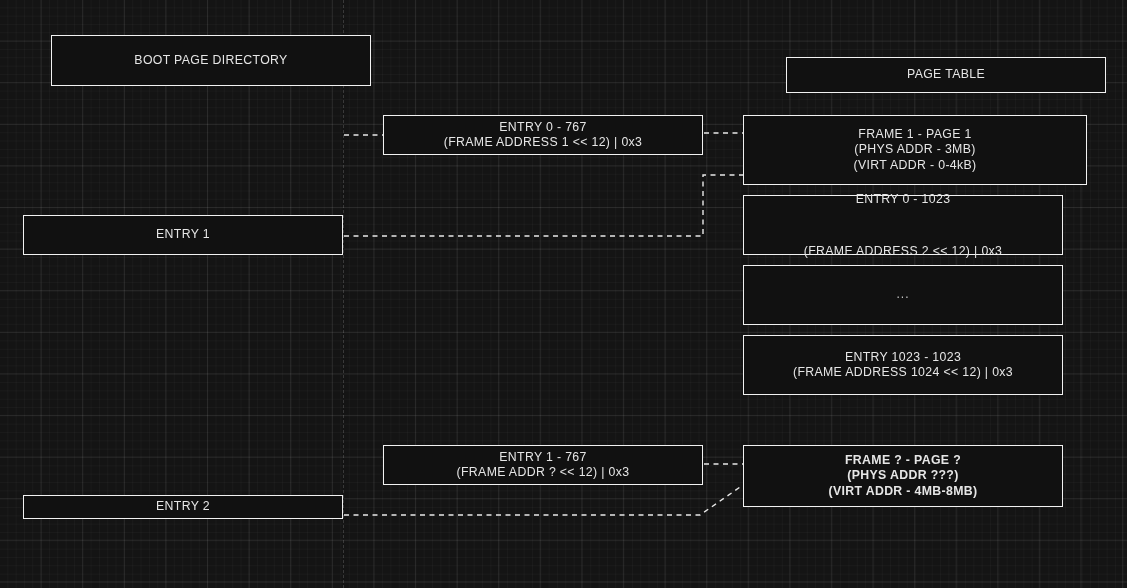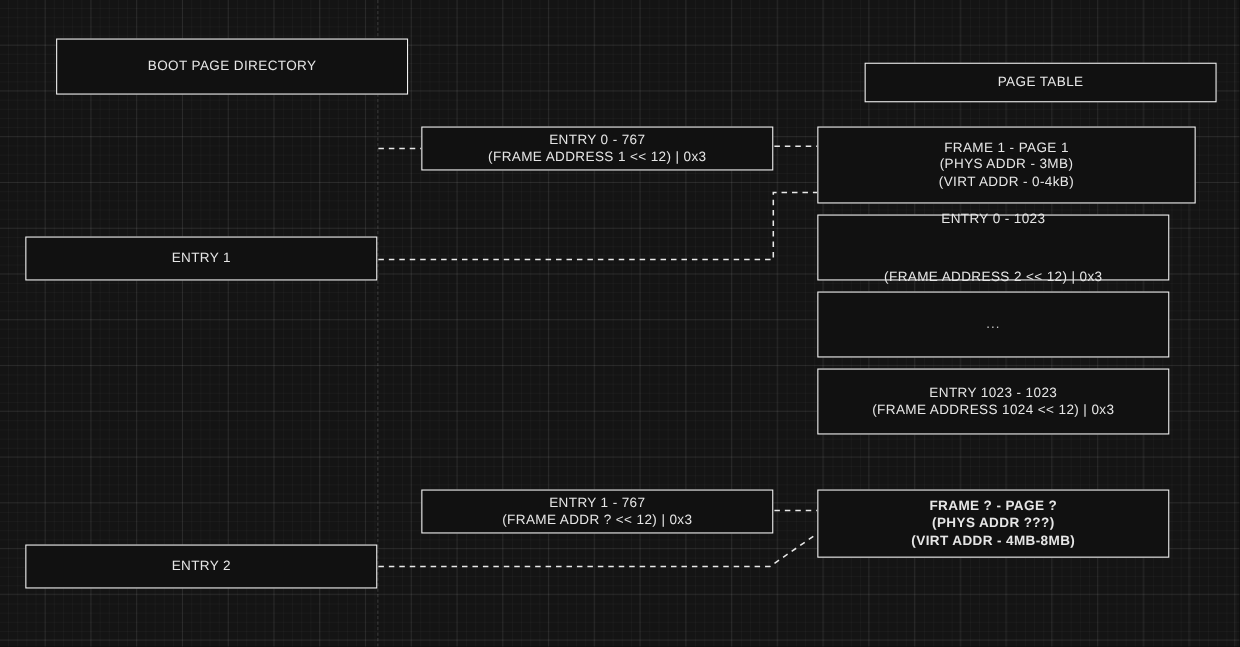--- a/index.html
+++ b/index.html
@@ -91,21 +91,21 @@
     <path d="M 344 236 L 703 236 L 703 175 L 743 175"></path>
     <path d="M 704 464 L 743 464"></path>
     <path d="M 344 515 L 700 515 L 743 485"></path>
   </svg>
 
   <div class="node" style="left:23px; top:35px; width:320px; height:51px;margin-left:28px;">BOOT PAGE DIRECTORY</div>
 
 
   <div class="node" style="left:23px; top:215px; width:320px; height:40px;">ENTRY 1</div>
 
-  <div class="node" style="left:23px; top:495px; width:320px; height:40px;">ENTRY 2</div>
+  <div class="node" style="left:23px; top:495px; width:320px; height:24px;">ENTRY 2</div>
 
 
   <div class="node" style="left:383px; top:115px; width:320px; height:40px;">ENTRY 0 - 767
 (FRAME ADDRESS 1 &lt;&lt; 12) | 0x3</div>
 
   <div class="node" style="left:383px; top:445px; width:320px; height:40px;">ENTRY 1 - 767
 (FRAME ADDR ? &lt;&lt; 12)  | 0x3</div>
 
   <div class="node" style="left:786px; top:57px; width:320px; height:36px;">PAGE TABLE</div>
 

